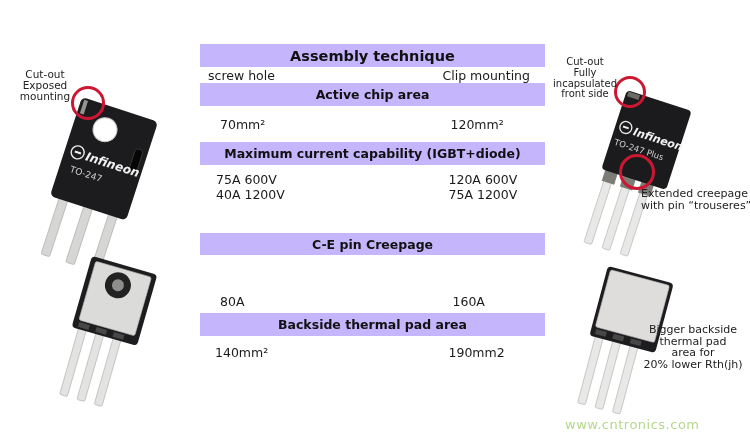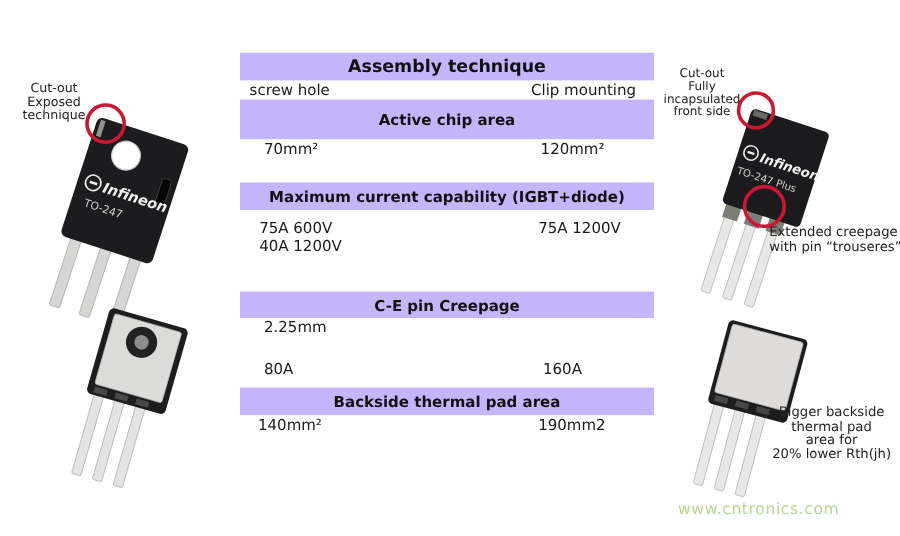--- a/index.html
+++ b/index.html
@@ -7,30 +7,30 @@
   #stage{position:relative;width:750px;height:447px;background:#ffffff;overflow:hidden;color:#1a1a1a;}
 
   
   .spec-table{position:absolute;left:200px;top:44px;width:345px;}
   .band{background:#c4b5fd;display:flex;align-items:center;justify-content:center;
         font-weight:bold;font-size:12.5px;color:#111;}
   .band.title{font-size:14.5px;}
   .vrow{display:flex;font-size:12.5px;color:#1a1a1a;}
   .vrow .lcell{width:50%;box-sizing:border-box;padding-left:20px;}
   .vrow .rcell{width:50%;box-sizing:border-box;padding-left:78px;}
-  .vrow.center{}
+  .vrow.center{align-items:center;}
   .vrow .line{display:block;line-height:15px;}
 
   
   .ann{position:absolute;text-align:center;color:#222;z-index:6;}
   .ann div{white-space:nowrap;}
   .ann-left{left:5px;top:69px;width:80px;font-size:10.5px;line-height:11px;}
   .ann-rt{left:546px;top:57px;width:78px;font-size:10px;line-height:10.8px;}
   .ann-rm{left:641px;top:188px;width:104px;font-size:11px;line-height:11.5px;}
-  .ann-rb{left:640px;top:338px;width:106px;font-size:11px;line-height:11.5px;}
+  .ann-rb{left:640px;top:324px;width:106px;font-size:11px;line-height:11.5px;}
 
   .watermark{position:absolute;left:565px;top:417px;font-size:13px;letter-spacing:.5px;
              color:#b6d78c;z-index:7;}
 
   
   .hcircle{position:absolute;border:3px solid #cc1733;border-radius:50%;z-index:5;background:transparent;}
   .c1{left:71px;top:86px;width:28px;height:28px;}
   .c2{left:614px;top:76px;width:26px;height:26px;}
   .c3{left:619px;top:154px;width:30px;height:30px;}
 
@@ -43,43 +43,43 @@
 <div id="stage">
 
   <div class="spec-table">
     <div class="band title" style="height:23px">Assembly technique</div>
 
     <div class="vrow center" style="height:16px">
       <div class="lcell" style="padding-left:8px">screw hole</div>
       <div class="rcell" style="padding-left:70px">Clip mounting</div>
     </div>
 
-    <div class="band" style="height:33px">Active chip area</div>
+    <div class="band" style="height:23px">Active chip area</div>
 
     <div class="vrow center" style="height:36px">
       <div class="lcell">70mm²</div>
       <div class="rcell">120mm²</div>
     </div>
 
     <div class="band" style="height:23px">Maximum current capability (IGBT+diode)</div>
 
     <div class="vrow" style="height:68px;padding-top:7px;box-sizing:border-box">
       <div class="lcell" style="padding-left:16px">
         <span class="line">75A 600V</span>
         <span class="line">40A 1200V</span>
       </div>
       <div class="rcell" style="padding-left:76px">
+        <span class="line">120A 600V</span>
         <span class="line">75A 1200V</span>
       </div>
     </div>
 
     <div class="band" style="height:22px">C-E pin Creepage</div>
 
     <div class="vrow center" style="height:35px">
-      <div class="lcell">2.25mm</div>
     </div>
 
 
     <div class="vrow center" style="height:23px">
       <div class="lcell">80A</div>
       <div class="rcell" style="padding-left:80px">160A</div>
     </div>
 
     <div class="band" style="height:23px">Backside thermal pad area</div>
 
@@ -150,21 +150,21 @@
     </g>
   </svg>
 
   <div class="hcircle c1"></div>
   <div class="hcircle c2"></div>
   <div class="hcircle c3"></div>
 
   <div class="ann ann-left">
     <div>Cut-out</div>
     <div>Exposed</div>
-    <div>technique</div>
+    <div>mounting</div>
   </div>
 
   <div class="ann ann-rt">
     <div>Cut-out</div>
     <div>Fully</div>
     <div>incapsulated</div>
     <div>front side</div>
   </div>
 
   <div class="ann ann-rm">

